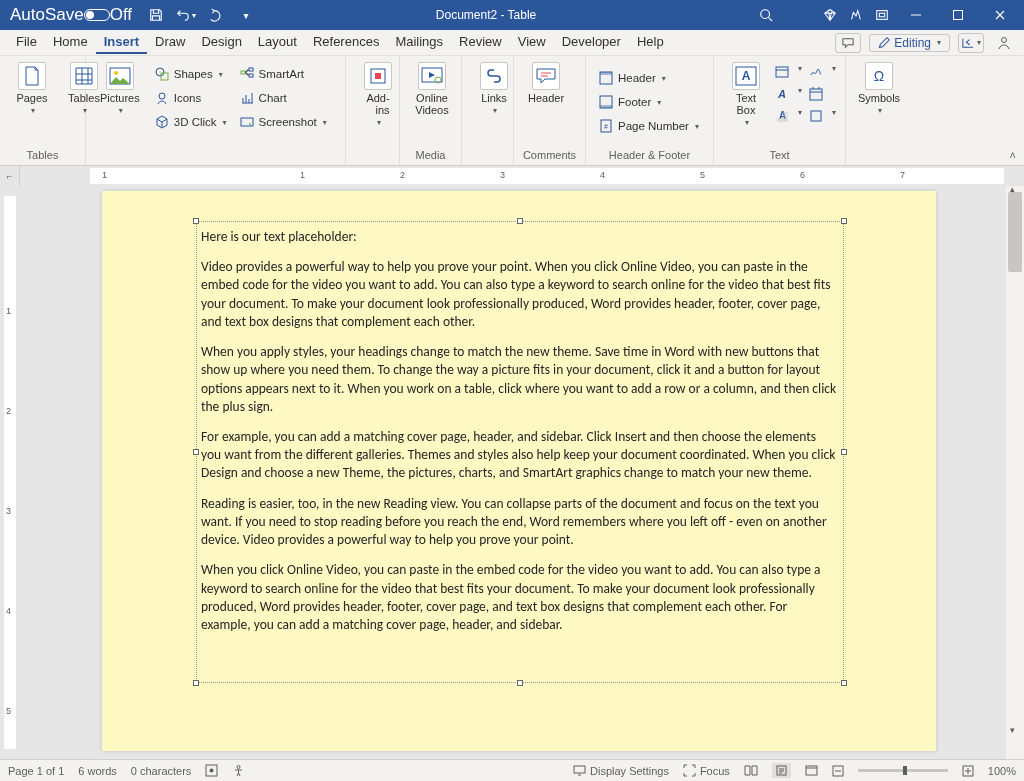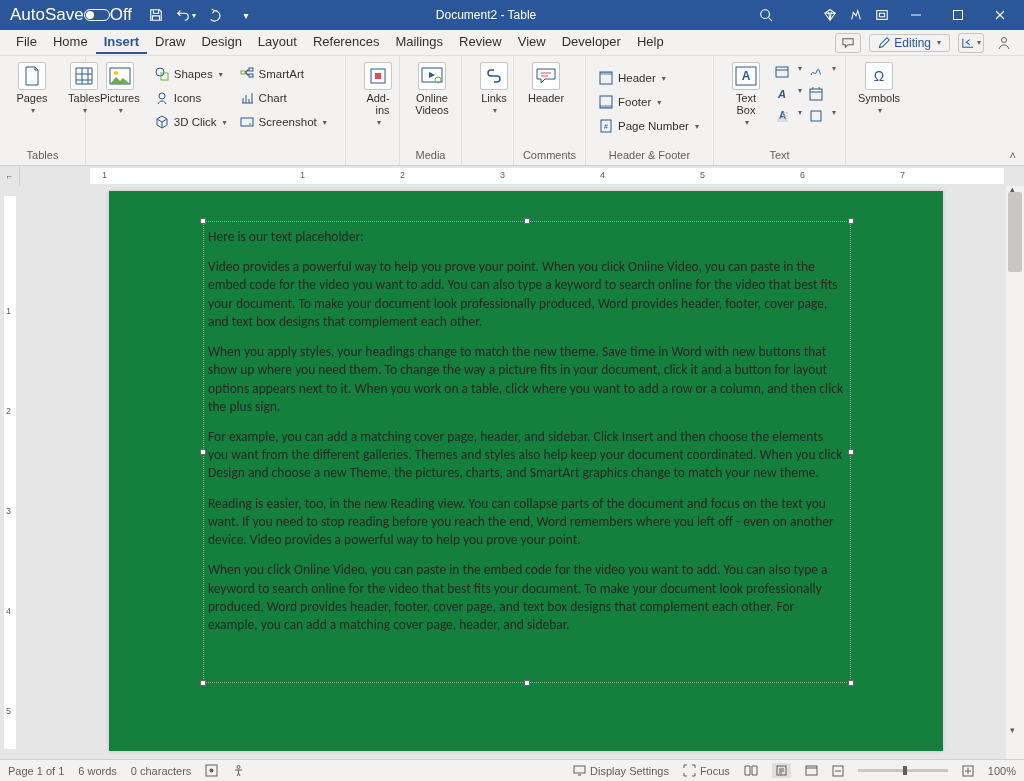--- a/index.html
+++ b/index.html
@@ -45,21 +45,21 @@
 .ruler-h { flex: 1; position: relative; font-size: 9px; color: #605e5c; }
 .rulebg { position: absolute; left: 70px; right: 20px; top: 2px; bottom: 2px; background: #fff; }
 .ruletick { position: absolute; top: 4px; font-size: 9px; }
 
 
 .docarea { position: absolute; top: 186px; left: 0; right: 0; bottom: 22px; display: flex; background: #e6e6e6; }
 .vruler { width: 20px; background: #e6e6e6; position: relative; font-size: 9px; color: #605e5c; }
 .vruler .vbg { position: absolute; left: 4px; right: 4px; top: 10px; bottom: 10px; background: #fff; }
 .vtick { position: absolute; left: 6px; font-size: 9px; }
 .pagewrap { flex: 1; overflow: hidden; position: relative; }
-.page { position: absolute; left: 89px; top: 5px; width: 834px; height: 560px; background: #15803d; box-shadow: 0 0 4px rgba(0,0,0,.15); padding-left: 19px; }
+.page { position: absolute; left: 82px; top: 5px; width: 834px; height: 560px; background: #fef9c3; box-shadow: 0 0 4px rgba(0,0,0,.15); padding-left: 19px; }
 .scrollv { width: 18px; background: #f3f2f1; position: relative; }
 .scrollv .thumb { position: absolute; top: 6px; left: 2px; right: 2px; height: 80px; background: #c8c6c4; border-radius: 2px; }
 .scrollv::before { content:'▴'; position:absolute; top:-2px; left:4px; font-size:9px; color:#605e5c;}
 .scrollv::after { content:'▾'; position:absolute; bottom:24px; left:4px; font-size:9px; color:#605e5c;}
 
 
 .textbox { position: absolute; left: 94px; top: 30px; width: 648px; border: 1px dotted #999; padding: 6px 4px 36px 4px; }
 .handle { position: absolute; width: 6px; height: 6px; background: #fff; border: 1px solid #666; }
 .h-tl { left: -4px; top: -4px; } .h-tm { left: 50%; top: -4px; margin-left:-3px;} .h-tr { right: -4px; top: -4px; }
 .h-ml { left: -4px; top: 50%; margin-top:-3px;} .h-mr { right: -4px; top: 50%; margin-top:-3px;}

